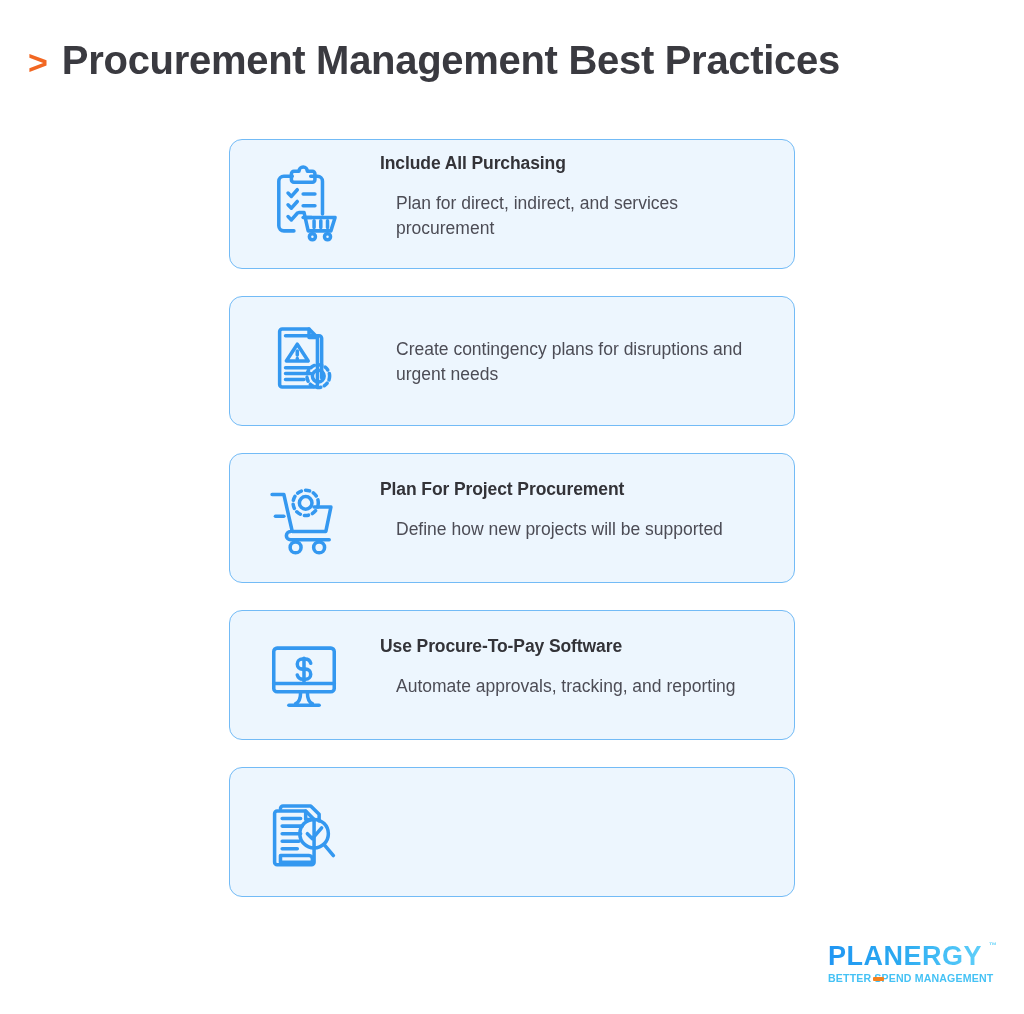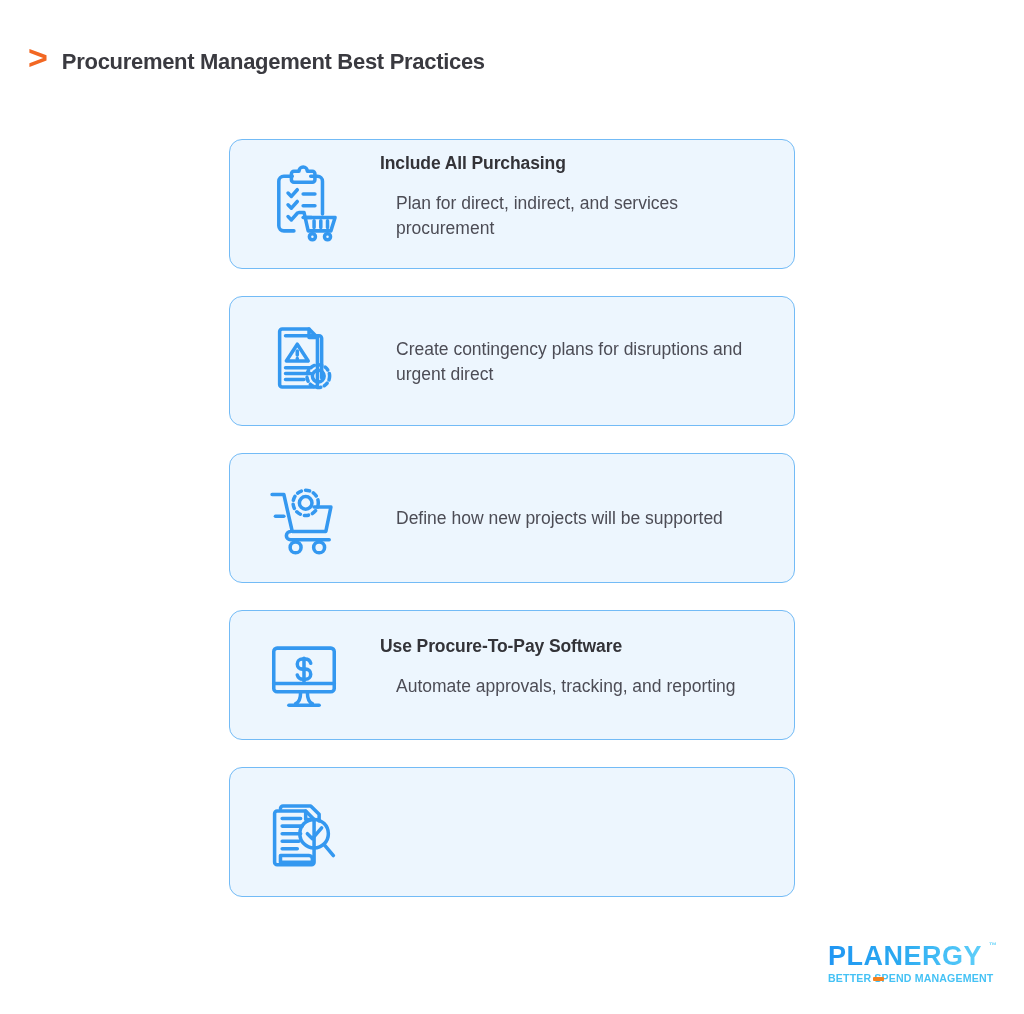--- a/index.html
+++ b/index.html
@@ -24,21 +24,21 @@
     align-items: baseline;
     gap: 14px;
   }
   .title-chevron {
     font-size: 34px;
     font-weight: 700;
     color: #f26722;
     line-height: 1;
   }
   .title-text {
-    font-size: 22px;
+    font-size: 40px;
     font-weight: 700;
     color: #3a3a40;
     letter-spacing: -0.3px;
     line-height: 1;
     white-space: nowrap;
   }
 
   
   .card-list {
     position: absolute;
@@ -189,39 +189,40 @@
         <path d="M42 30 L55 50 H29 Z"></path>
         <path d="M42 38 v5 M42 47 v0.5"></path>
         <path d="M28 58 H58 M28 65 H58 M28 72 H50"></path>
         <g transform="translate(67,68)">
           <circle cx="0" cy="0" r="7"></circle>
           <circle cx="0" cy="0" r="13.5" stroke-dasharray="4.5 4.5"></circle>
         </g>
       </svg>
     </div>
     <div class="card-body">
-      <p class="card-desc">Create contingency plans for disruptions and urgent direct</p>
+      <p class="card-desc">Create contingency plans for disruptions and urgent needs</p>
     </div>
   </div>
 
   <div class="card">
     <div class="card-icon">
       <svg viewBox="0 0 100 100" fill="none" stroke="#3498f0" stroke-width="4.2" stroke-linecap="round" stroke-linejoin="round">
         <path d="M12 22 H26 L36 66 H76 L82 37 H62"></path>
         <path d="M26 48 H16"></path>
         <path d="M34 66 a5 5 0 0 0 0 10 H80"></path>
         <circle cx="40" cy="85" r="6.5"></circle>
         <circle cx="68" cy="85" r="6.5"></circle>
         <g transform="translate(52,32)">
           <circle cx="0" cy="0" r="7.5"></circle>
           <circle cx="0" cy="0" r="15" stroke-dasharray="5 5"></circle>
         </g>
       </svg>
     </div>
     <div class="card-body">
+      <p class="card-heading">Plan For Project Procurement</p>
       <p class="card-desc">Define how new projects will be supported</p>
     </div>
   </div>
 
   <div class="card">
     <div class="card-icon">
       <svg viewBox="0 0 100 100" fill="none" stroke="#3498f0" stroke-width="4.2" stroke-linecap="round" stroke-linejoin="round">
         <rect x="14" y="18" width="72" height="52" rx="4"></rect>
         <path d="M14 60 H86"></path>
         <path d="M50 30 V58"></path>

